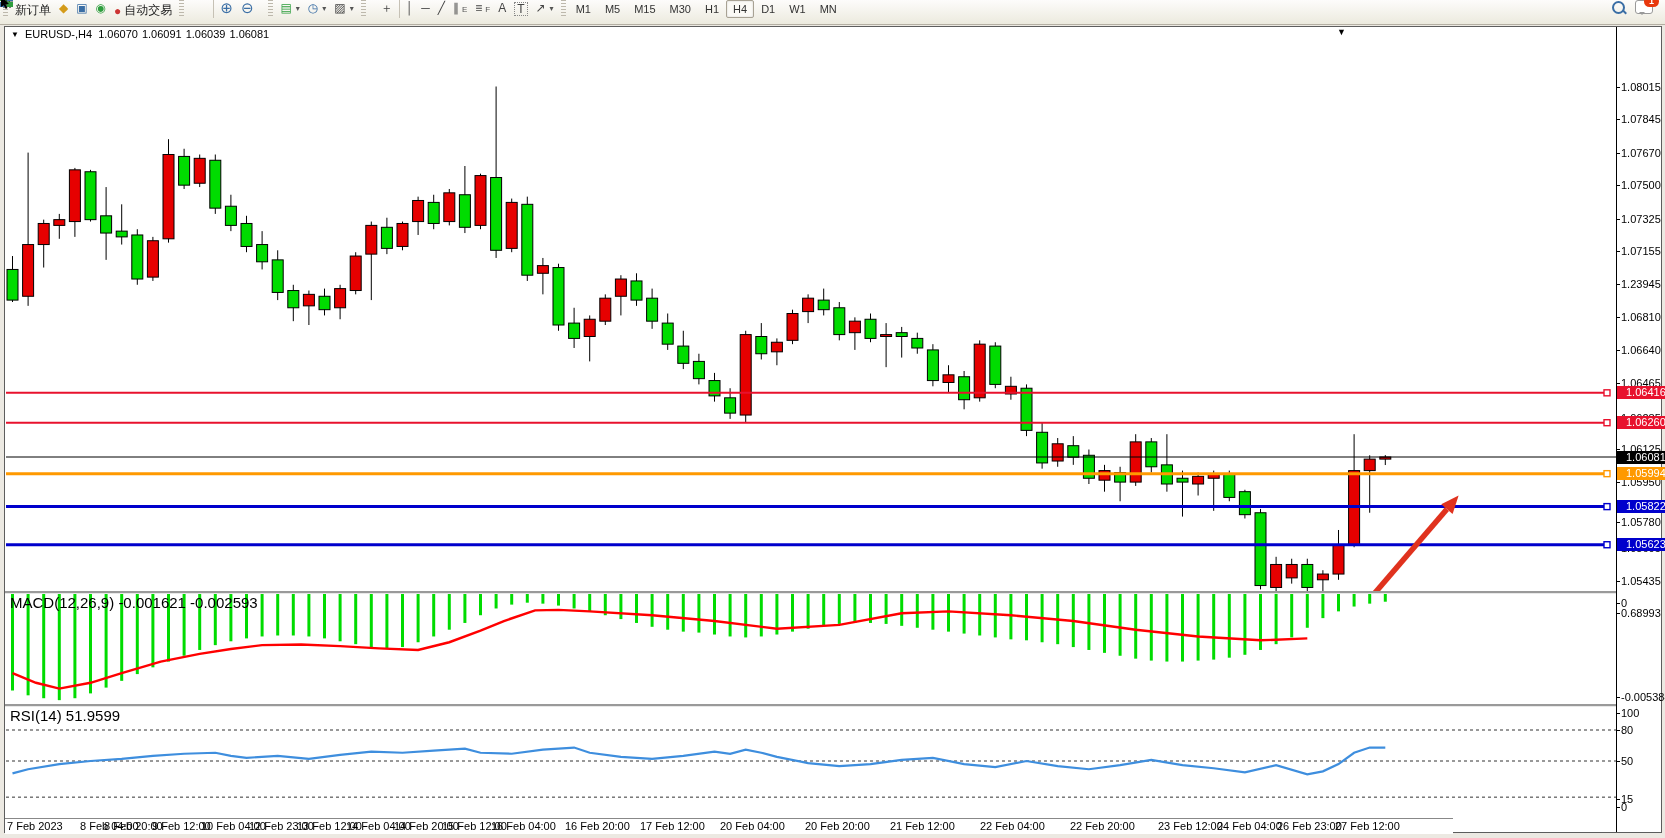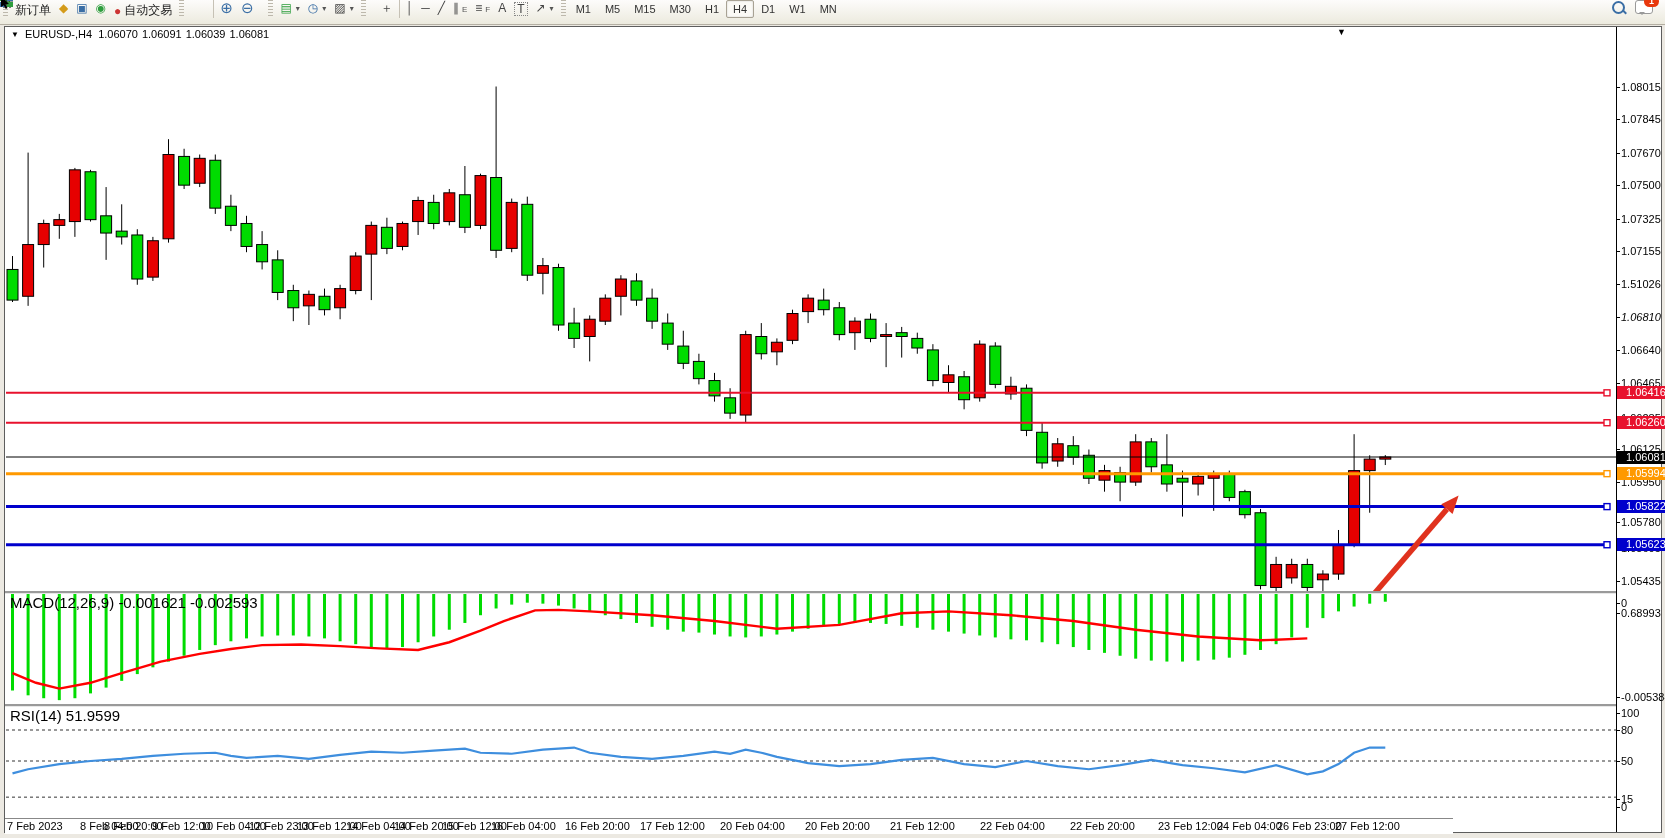--- a/index.html
+++ b/index.html
@@ -481,22 +481,22 @@
         <polyline points="6.5,67.396 22.1,63.263999999999996 53.3,58.099 84.5,55 115.7,52.934 146.9,49.835 178.1,47.769 209.29999999999998,46.736000000000004 224.9,49.835 240.5,51.901 271.7,49.835 302.9,52.934 334.09999999999997,48.802 365.3,45.703 396.5,46.736000000000004 427.7,44.67 458.9,42.604 474.5,46.736000000000004 505.7,47.769 536.9,43.637 568.1,41.571 583.6999999999999,46.736000000000004 614.9,50.868 646.1,52.934 677.3,49.835 708.5,45.703 724.1,47.769 739.6999999999999,43.637 755.3,46.736000000000004 770.9,50.868 802.1,57.066 833.3,60.165 864.5,58.099 895.6999999999999,53.967 926.9,51.901 958.1,58.099 989.3,61.198 1020.5,55 1051.7,60.165 1082.8999999999999,63.263999999999996 1114.1,59.132 1145.3,53.967 1176.5,59.132 1207.7,62.231 1238.8999999999999,66.363 1270.1,59.132 1301.3,68.429 1316.8999999999999,65.33 1332.5,58.099 1348.1,46.736000000000004 1363.7,41.571 1379.3,41.571" fill="none" stroke="#3e8ede" stroke-width="2.2"></polyline>
       </svg>
 
   <div id="axis-col">
         <div class="tick-label" style="top: 53.5019px;">1.08015</div>
         <div class="tick-label" style="top: 86.069px;">1.07845</div>
         <div class="tick-label" style="top: 119.594px;">1.07670</div>
         <div class="tick-label" style="top: 152.161px;">1.07500</div>
         <div class="tick-label" style="top: 185.686px;">1.07325</div>
         <div class="tick-label" style="top: 218.253px;">1.07155</div>
-        <div class="tick-label" style="top: 250.82px;">1.51026</div>
-        <div class="tick-label" style="top: 284.345px; font-style: italic;">1.06810</div>
+        <div class="tick-label" style="top: 250.82px;">1.23945</div>
+        <div class="tick-label" style="top: 284.345px;">1.06810</div>
         <div class="tick-label" style="top: 316.912px;">1.06640</div>
         <div class="tick-label" style="top: 350.437px;">1.06465</div>
         <div class="tick-label" style="top: 384.92px;">1.06285</div>
         <div class="tick-label" style="top: 415.571px;">1.06125</div>
         <div class="tick-label" style="top: 449.096px;">1.05950</div>
         <div class="tick-label" style="top: 489px;">1.05780</div>
         <div class="tick-label" style="top: 515.188px;">1.05605</div>
         <div class="tick-label" style="top: 547.755px;">1.05435</div>
         <div class="tick-label" style="top: 580.322px;">0.68993</div>
         <div class="price-box" style="background: rgb(232, 17, 45); top: 359.324px;">1.06416</div>

